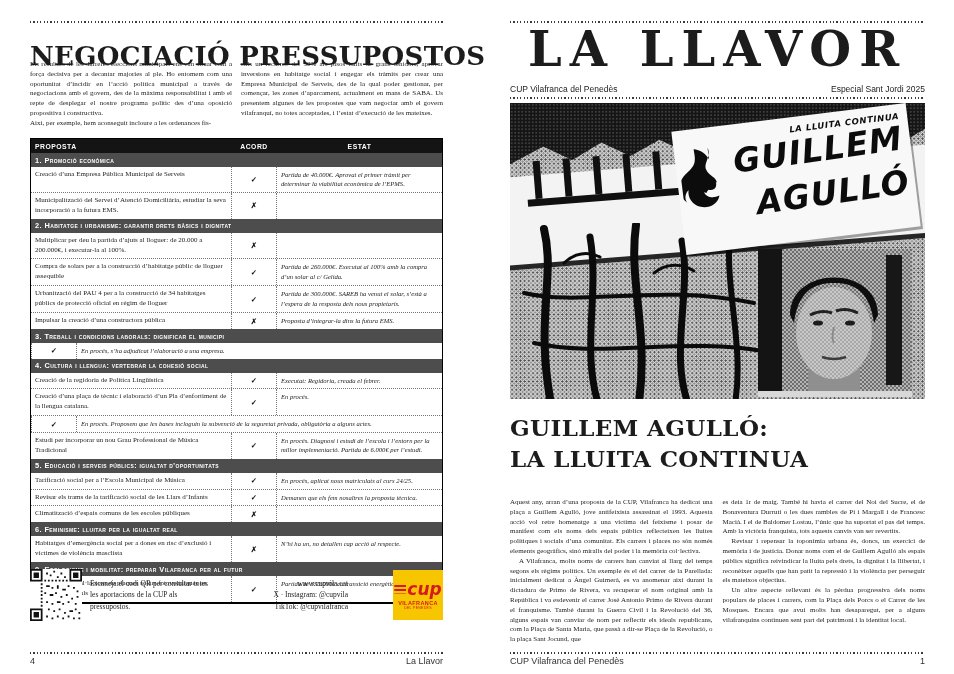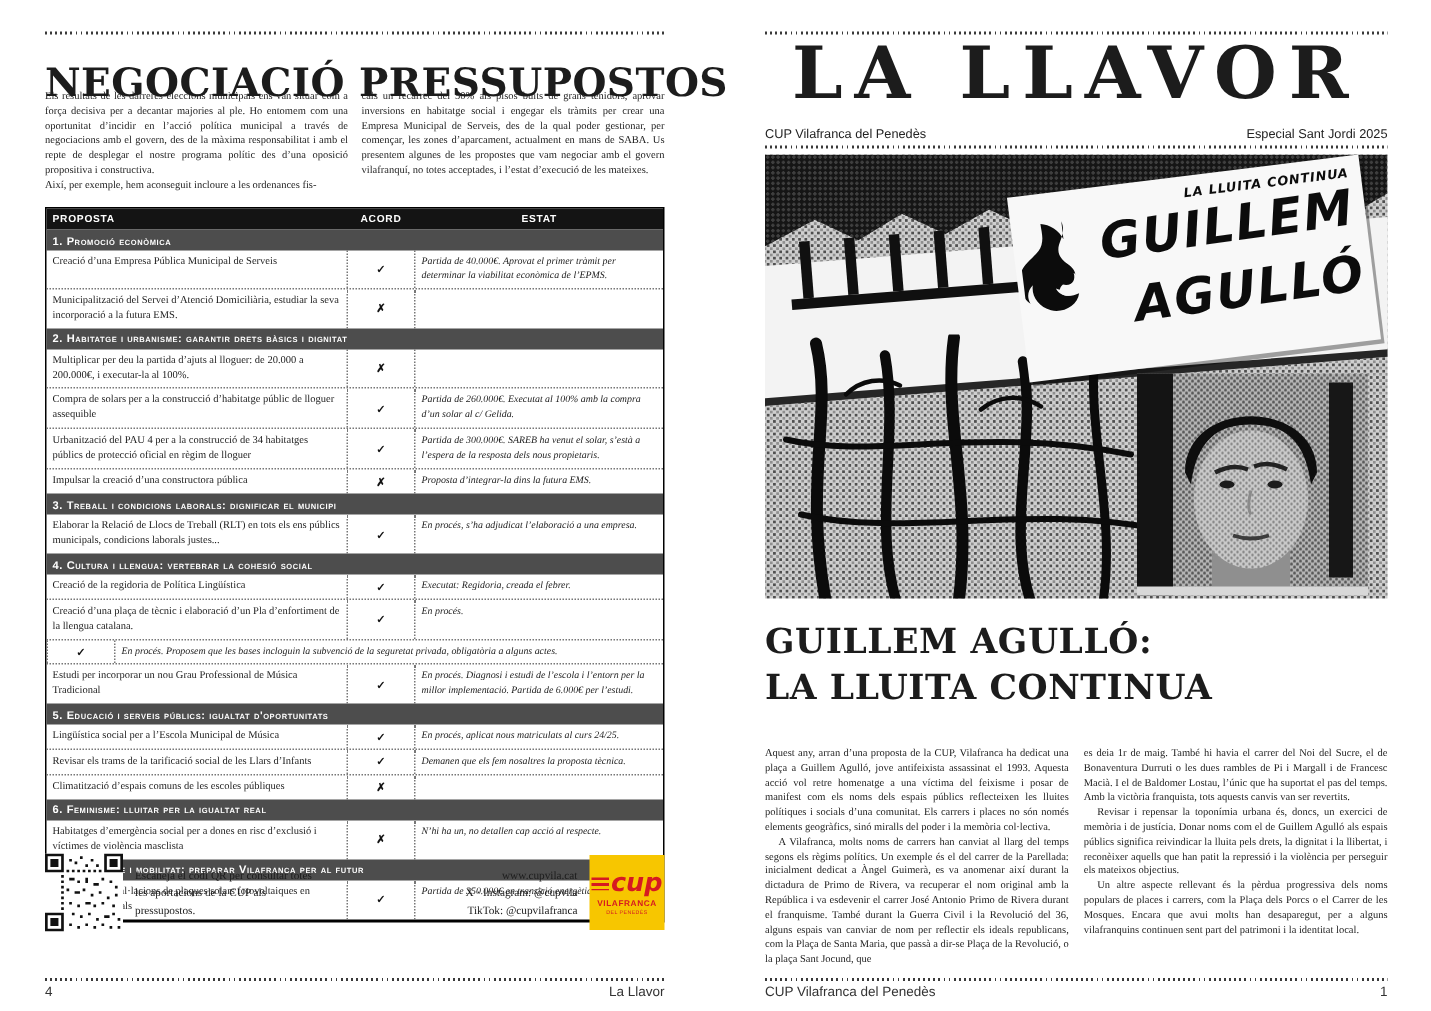--- a/index.html
+++ b/index.html
@@ -165,21 +165,20 @@
       </div>
       <div class="t-row">
         <div class="c c0 prop">Impulsar la creació d’una constructora pública</div>
         <div class="c c1">
           <span class="ko">✗</span>
         </div>
         <div class="c c2 estat">Proposta d’integrar-la dins la futura EMS.</div>
       </div>
       <div class="t-sec">3. Treball i condicions laborals: dignificar el municipi</div>
       <div class="t-row">
-        <div class="c c0 prop">Elaborar la Relació de Llocs de Treball (RLT) en tots els ens públics municipals, condicions laborals justes...</div>
         <div class="c c1">
           <span class="ok">✓</span>
         </div>
         <div class="c c2 estat">En procés, s’ha adjudicat l’elaboració a una empresa.</div>
       </div>
       <div class="t-sec">4. Cultura i llengua: vertebrar la cohesió social</div>
       <div class="t-row">
         <div class="c c0 prop">Creació de la regidoria de Política Lingüística</div>
         <div class="c c1">
           <span class="ok">✓</span>
@@ -201,21 +200,21 @@
       </div>
       <div class="t-row">
         <div class="c c0 prop">Estudi per incorporar un nou Grau Professional de Música Tradicional</div>
         <div class="c c1">
           <span class="ok">✓</span>
         </div>
         <div class="c c2 estat">En procés. Diagnosi i estudi de l’escola i l’entorn per la millor implementació. Partida de 6.000€ per l’estudi.</div>
       </div>
       <div class="t-sec">5. Educació i serveis públics: igualtat d'oportunitats</div>
       <div class="t-row">
-        <div class="c c0 prop">Lingüística social per a l’Escola Municipal de Música</div>
+        <div class="c c0 prop">Tarificació social per a l’Escola Municipal de Música</div>
         <div class="c c1">
           <span class="ok">✓</span>
         </div>
         <div class="c c2 estat">En procés, aplicat nous matriculats al curs 24/25.</div>
       </div>
       <div class="t-row">
         <div class="c c0 prop">Revisar els trams de la tarificació social de les Llars d’Infants</div>
         <div class="c c1">
           <span class="ok">✓</span>
         </div>
@@ -257,21 +256,21 @@
         <path fill="#111" d="M9 2h1v1H9zM11 3h1v1h-1zM13 1h1v1h-1zM15 4h1v1h-1zM17 2h1v1h-1zM19 4h1v1h-1zM9 9h2v1H9zM12 10h1v1h-1zM15 9h1v2h-1zM18 11h2v1h-2zM21 9h1v1h-1zM24 10h1v1h-1zM26 12h1v1h-1zM8 13h1v1H8zM11 14h2v1h-2zM14 13h1v1h-1zM17 15h1v1h-1zM20 14h1v1h-1zM23 16h1v1h-1zM26 15h1v1h-1zM9 18h1v1H9zM12 19h1v1h-1zM15 18h2v1h-2zM18 19h1v1h-1zM21 18h1v1h-1zM25 19h1v1h-1zM10 22h1v1h-1zM13 23h1v1h-1zM16 22h1v1h-1zM19 24h1v1h-1zM22 23h2v1h-2zM25 22h1v1h-1zM27 24h1v1h-1zM9 26h1v1H9zM12 27h1v1h-1zM15 26h1v1h-1zM18 27h1v1h-1zM21 26h1v1h-1zM24 27h1v1h-1zM27 27h1v1h-1z"></path>
       </svg>
     </div>
     <div class="qr-caption">Escaneja el codi QR per consultar totes les aportacions de la CUP als pressupostos.</div>
     <div class="flexspacer"></div>
     <div class="social">
         <div>www.cupvila.cat</div>
         <div>X · Instagram: @cupvila</div>
         <div>TikTok: @cupvilafranca</div>
       </div>
-    <div class="cup-logo" style="background: rgb(247, 198, 0);">
+    <div class="cup-logo" style="background: rgb(247, 198, 0); margin-left: 37px;">
       <div class="cup-top">
         <span class="cup-flag"></span>
         <span class="cup-word" style="color: rgb(214, 26, 33);">cup</span>
       </div>
       <div class="cup-region" style="color: rgb(214, 26, 33);">VILAFRANCA</div>
       <div class="cup-region-sub" style="color: rgb(214, 26, 33);">DEL PENEDÈS</div>
     </div>
   </div>
 
   <div class="dotrule" style="left:30px;top:652px;width:413px;"></div>

